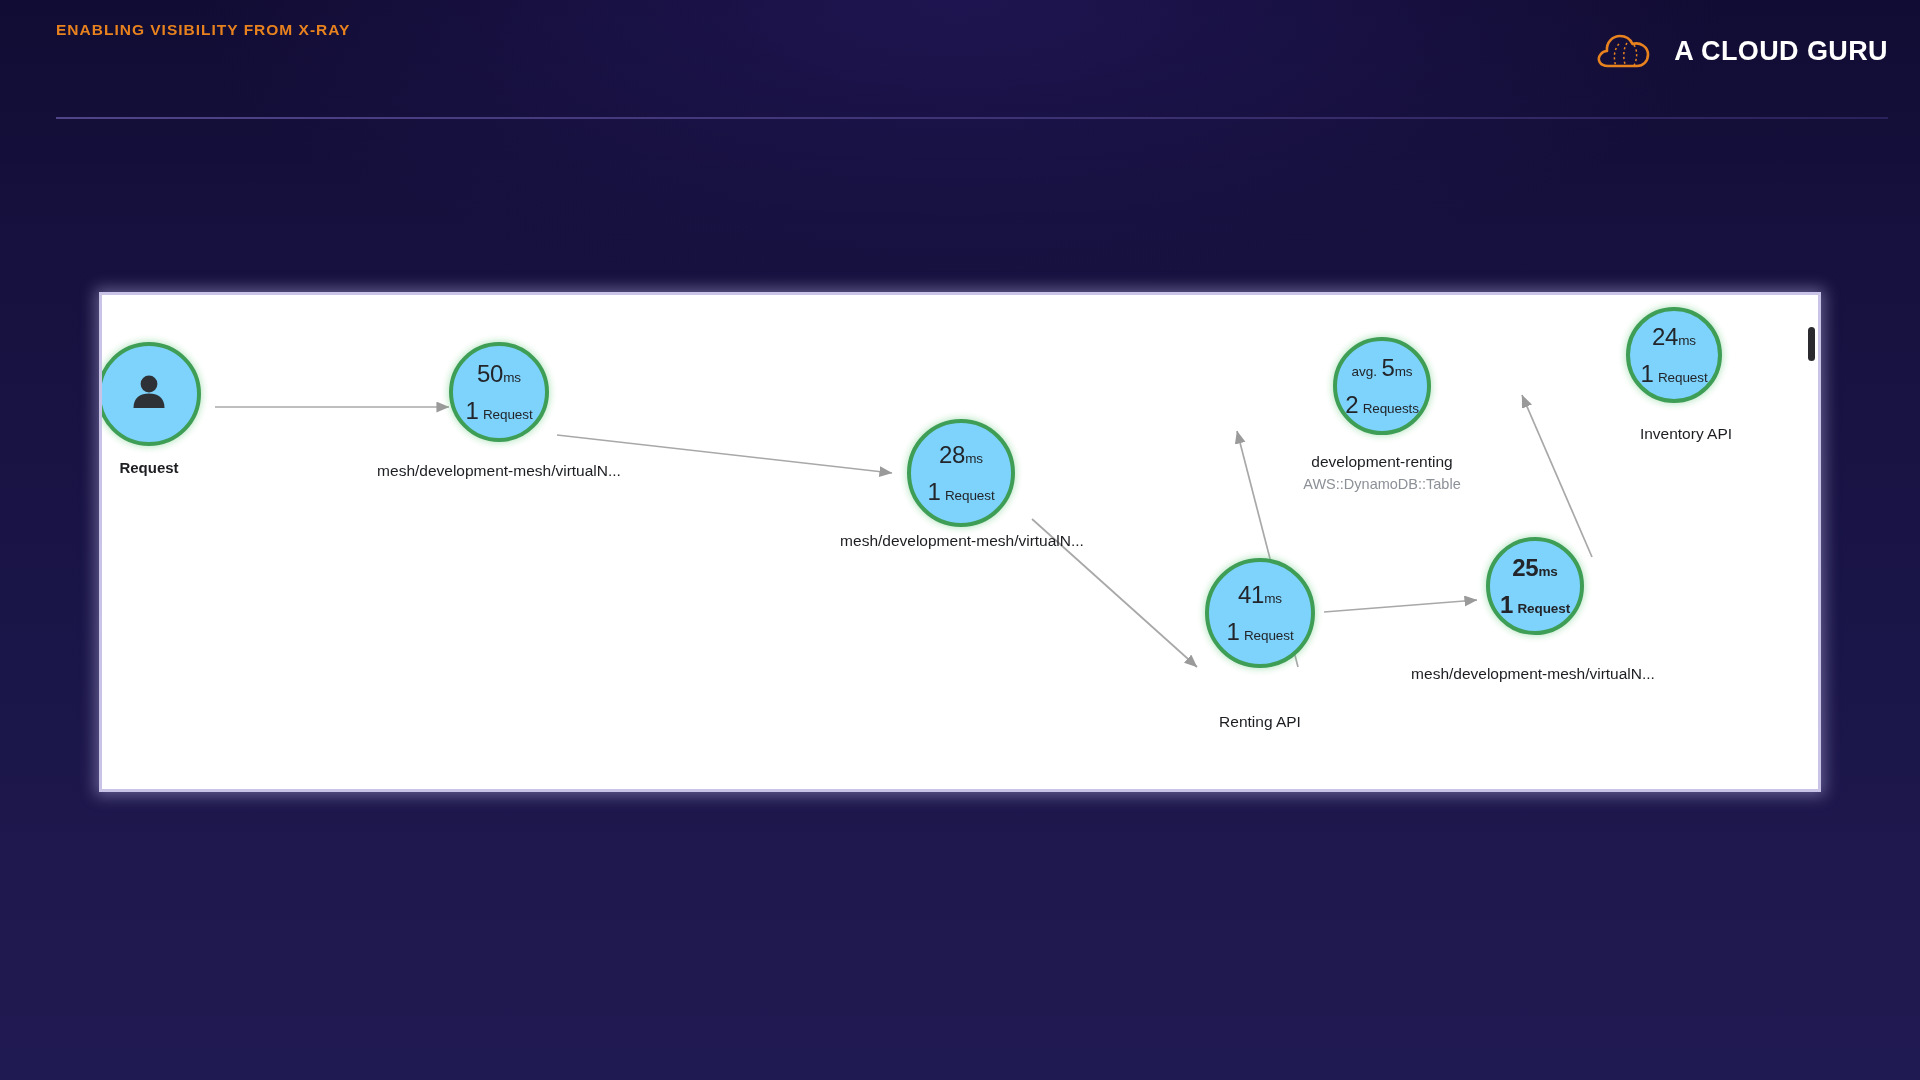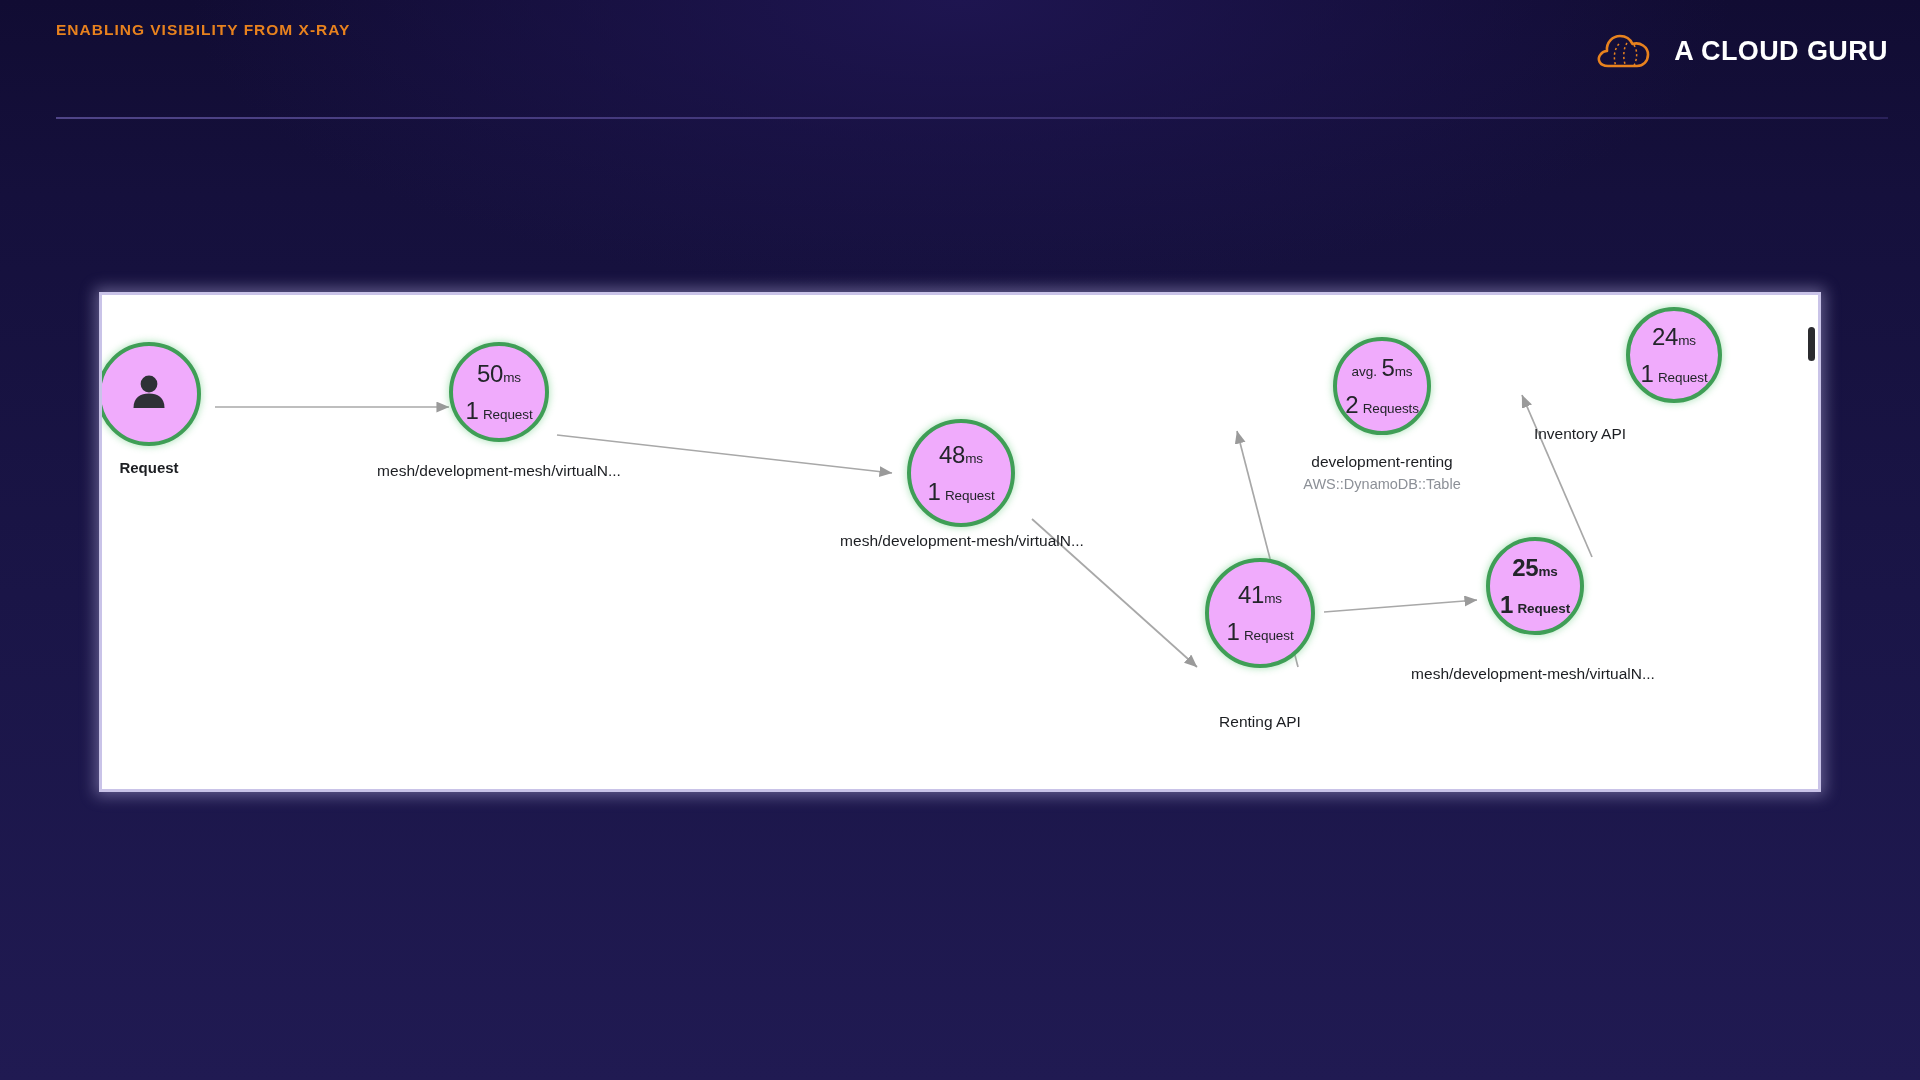--- a/index.html
+++ b/index.html
@@ -64,21 +64,21 @@
   .canvas { position:absolute; inset:0; }
 
   .edges { position:absolute; inset:0; width:100%; height:100%; }
 
   
   .node { position:absolute; }
   .node-circle {
     position:absolute;
     border-radius:50%;
     border:4px solid #3f9e56;
-    background:#f0abfc;
+    background:#7dd3fc;
     box-shadow:0 0 7px 1px rgba(96,200,120,.45);
     display:flex; flex-direction:column;
     align-items:center; justify-content:center;
     color:#23252a;
   }
   .metric-top { line-height:1; white-space:nowrap; margin-bottom:13px; }
   .metric-bot { line-height:1; white-space:nowrap; }
   .big   { font-size:24px; letter-spacing:-.3px; }
   .unit  { font-size:13.5px; letter-spacing:-.1px; }
   .avg   { font-size:13.5px; }
@@ -179,21 +179,21 @@
           <span class="big">1</span>
           <span class="unit">Request</span>
         </div>
       </div>
       <div class="node-label" style="left:397px; top:167px;">mesh/development-mesh/virtualN...</div>
     </div>
 
     <div class="node">
       <div class="node-circle" style="left:805px; top:124px; width:108px; height:108px;">
         <div class="metric-top">
-          <span class="big">48</span><span class="unit">ms</span>
+          <span class="big">28</span><span class="unit">ms</span>
         </div>
         <div class="metric-bot">
           <span class="big">1</span>
           <span class="unit">Request</span>
         </div>
       </div>
       <div class="node-label" style="left:860px; top:237px;">mesh/development-mesh/virtualN...</div>
     </div>
 
     <div class="node">
@@ -242,18 +242,18 @@
     <div class="node">
       <div class="node-circle" style="left:1524px; top:12px; width:96px; height:96px;">
         <div class="metric-top">
           <span class="big">24</span><span class="unit">ms</span>
         </div>
         <div class="metric-bot">
           <span class="big">1</span>
           <span class="unit">Request</span>
         </div>
       </div>
-      <div class="node-label" style="left:1478px; top:130px;">Inventory API</div>
+      <div class="node-label" style="left:1584px; top:130px;">Inventory API</div>
     </div>
 
     <div class="inner-scrollbar"></div>
   </div>
 </div>
 
 </body></html>

